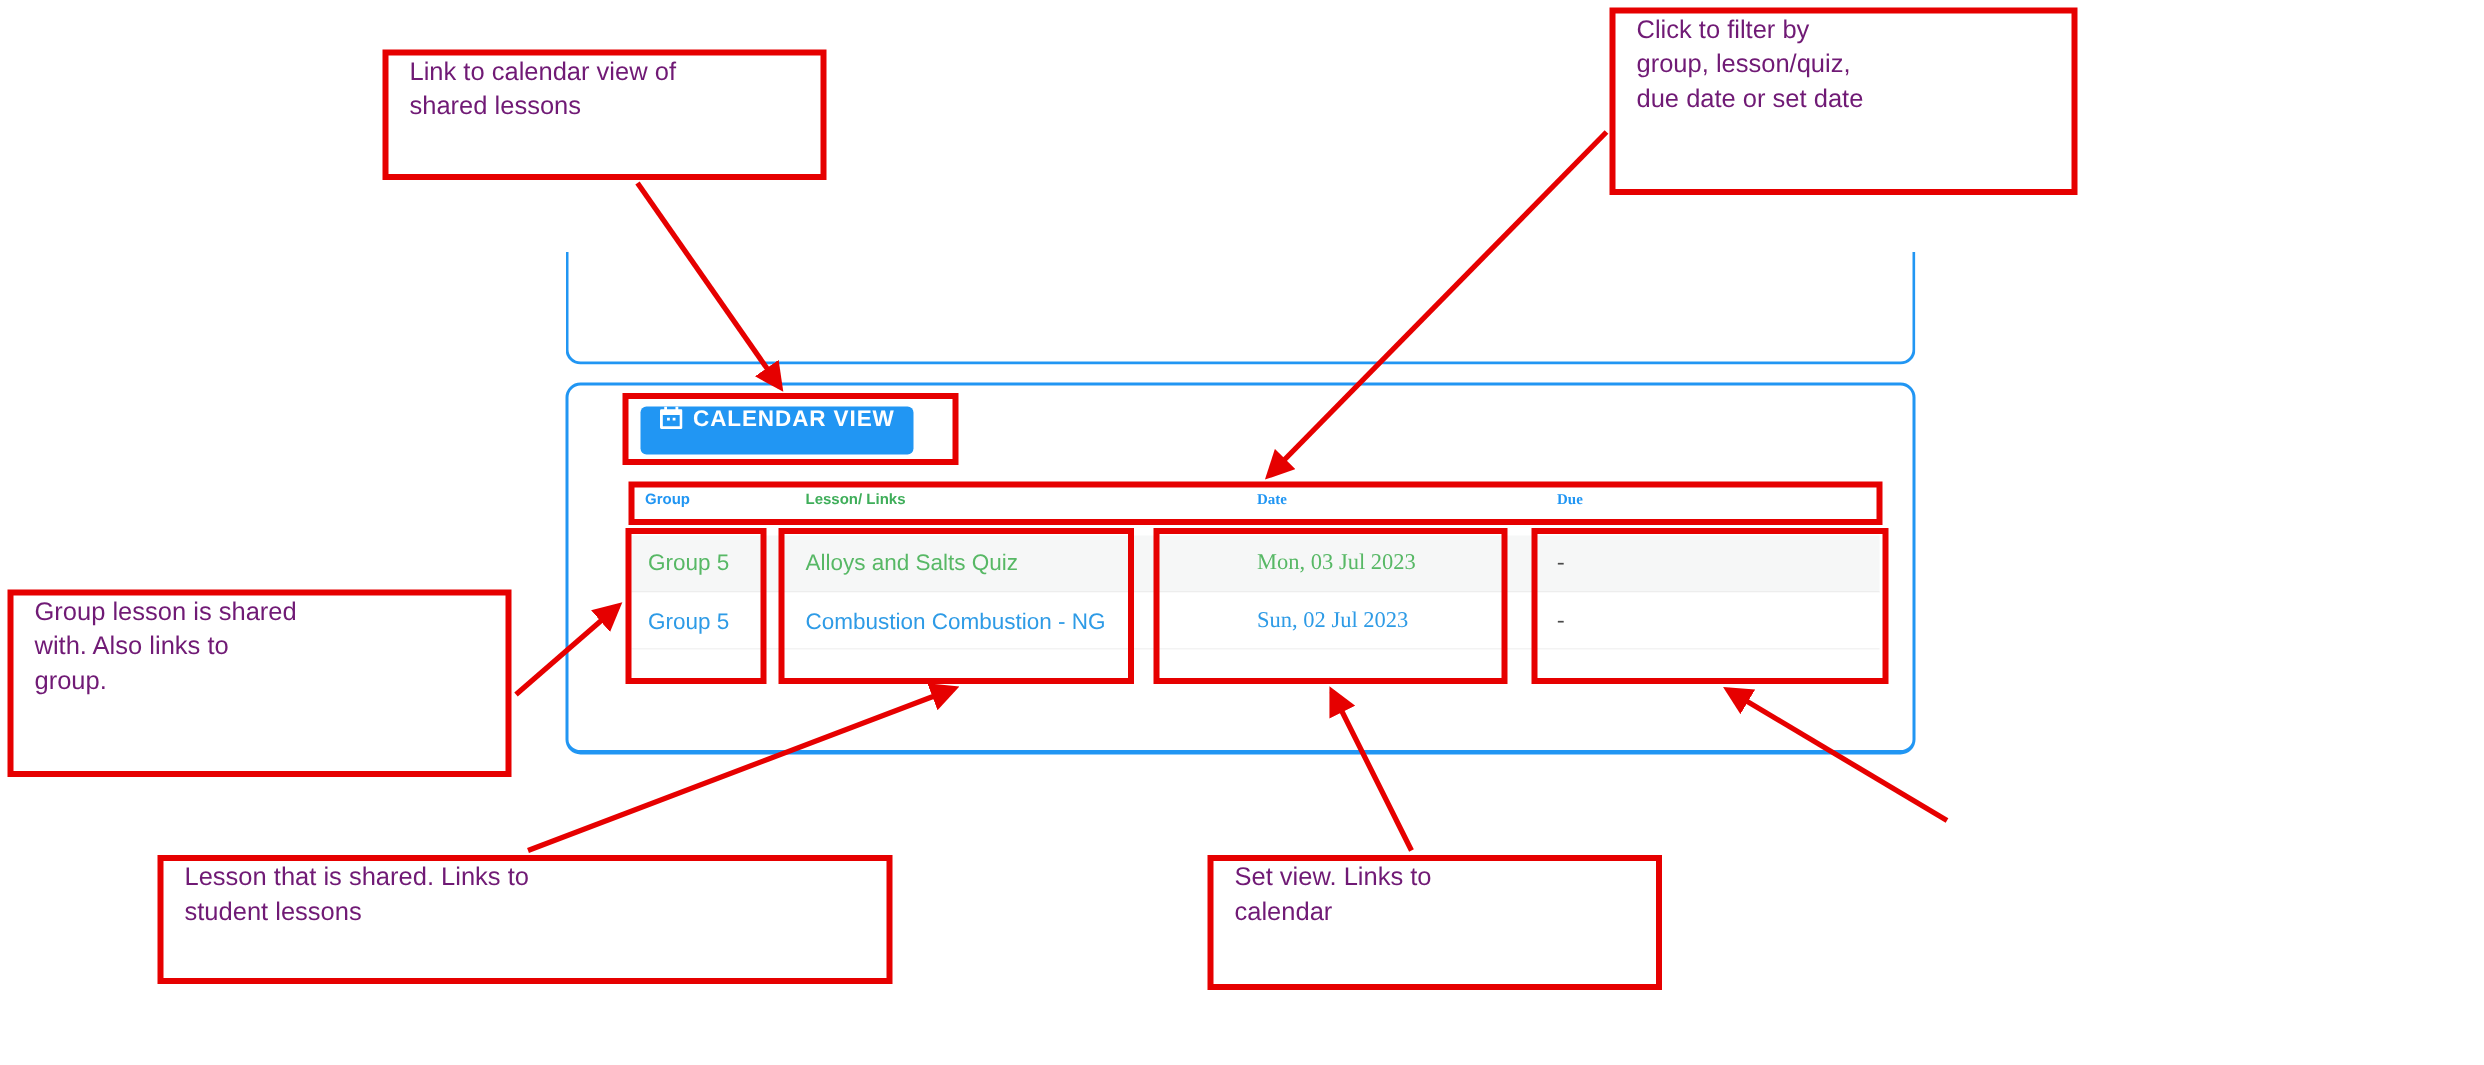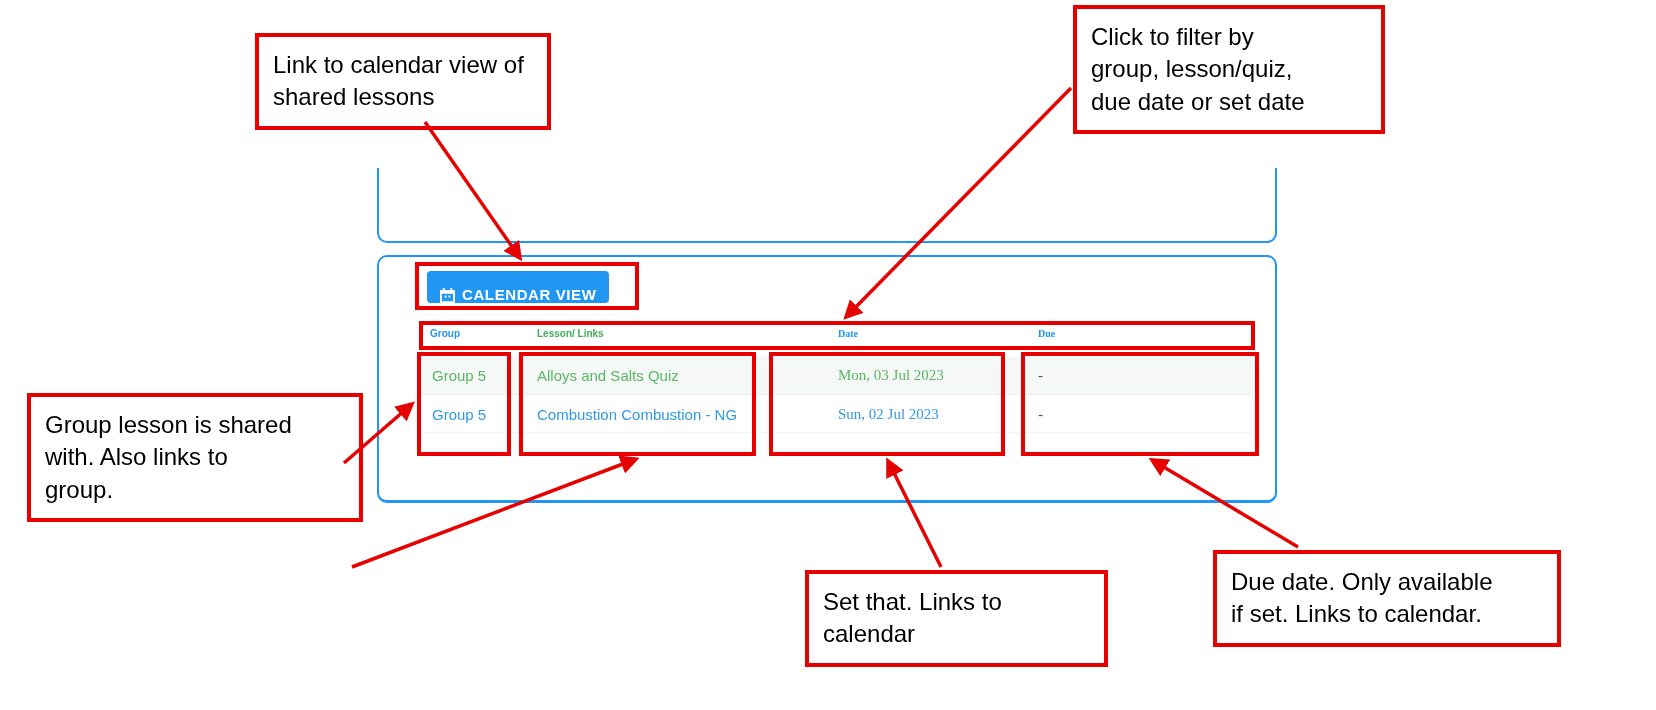--- a/index.html
+++ b/index.html
@@ -20,21 +20,21 @@
     border:2px solid var(--blue);border-top:none;
     border-radius:0 0 10px 10px;background:#fff;
   }
   .main-card{
     position:absolute;left:377px;top:255px;width:900px;height:248px;
     border:2px solid var(--blue);border-bottom-width:3px;
     border-radius:10px;background:#fff;
   }
   .calendar-btn{
     position:absolute;left:427px;top:271px;height:32px;
-    display:flex;align-items:flex-end;gap:7px;padding:0 13px;
+    display:flex;align-items:flex-start;gap:7px;padding:0 13px;
     background:var(--blue);color:#fff;border:none;border-radius:4px;
     font-family:"Liberation Sans", sans-serif;
     font-size:15px;font-weight:bold;letter-spacing:0.6px;cursor:pointer;
   }
   .cal-icon{display:inline-flex;align-items:center;}
   .th{
     position:absolute;top:328px;font-size:10px;font-weight:bold;cursor:pointer;
   }
   .th-blue{color:var(--blue);}
   .th-green{color:var(--green);}
@@ -59,26 +59,26 @@
   }
   .hl-button{left:415px;top:262px;width:224px;height:48px;}
   .hl-header{left:419px;top:321px;width:836px;height:29px;}
   .hl-group{left:417px;top:352px;width:94px;height:104px;}
   .hl-lesson{left:519px;top:352px;width:237px;height:104px;}
   .hl-date{left:769px;top:352px;width:236px;height:104px;}
   .hl-due{left:1021px;top:352px;width:238px;height:104px;}
 
   .callout{
     position:absolute;border:4px solid var(--red);background:#fff;
-    color:#000000;font-size:24px;line-height:1.35;
-    padding:12px 14px;white-space:pre-line;
+    color:#701a75;font-size:17px;line-height:1.35;
+    padding:0 14px;white-space:pre-line;
   }
   .co-calendar{left:255px;top:33px;width:296px;min-height:87px;}
   .co-filter{left:1073px;top:5px;width:312px;min-height:125px;}
-  .co-group{left:5px;top:393px;width:336px;min-height:125px;margin-left:22px;}
+  .co-group{left:5px;top:393px;width:336px;min-height:125px;}
   .co-lesson{left:105px;top:570px;width:490px;min-height:86px;}
   .co-date{left:805px;top:570px;width:303px;min-height:90px;}
   .co-due{left:1213px;top:550px;width:348px;min-height:90px;}
 
   .arrows{position:absolute;left:0;top:0;width:1656px;height:710px;pointer-events:none;}
   .arrow-line{stroke:var(--red);stroke-width:3.5;fill:none;}
 </style>
 </head>
 <body>
 
@@ -123,24 +123,24 @@
   <div class="hl hl-due"></div>
 
   <div class="callout co-calendar">Link to calendar view of
 shared lessons</div>
   <div class="callout co-filter">Click to filter by
 group, lesson/quiz,
 due date or set date</div>
   <div class="callout co-group">Group lesson is shared
 with. Also links to
 group.</div>
-  <div class="callout co-date">Set that. Links to
+  <div class="callout co-lesson">Lesson that is shared. Links to
+student lessons</div>
+  <div class="callout co-date">Set view. Links to
 calendar</div>
-  <div class="callout co-due">Due date. Only available
-if set. Links to calendar.</div>
 
   <svg class="arrows" viewBox="0 0 1656 710">
     <defs>
       <marker id="ah" viewBox="0 0 10 10" refX="8" refY="5" markerWidth="5.5" markerHeight="5.5" orient="auto-start-reverse">
         <path d="M0,0 L10,5 L0,10 z" style="fill:var(--red,#e60000)"></path>
       </marker>
     </defs>
     <line class="arrow-line" x1="425" y1="122" x2="520" y2="258" marker-end="url(#ah)"></line>
     <line class="arrow-line" x1="1071" y1="88" x2="846" y2="317" marker-end="url(#ah)"></line>
     <line class="arrow-line" x1="344" y1="463" x2="412" y2="404" marker-end="url(#ah)"></line>

